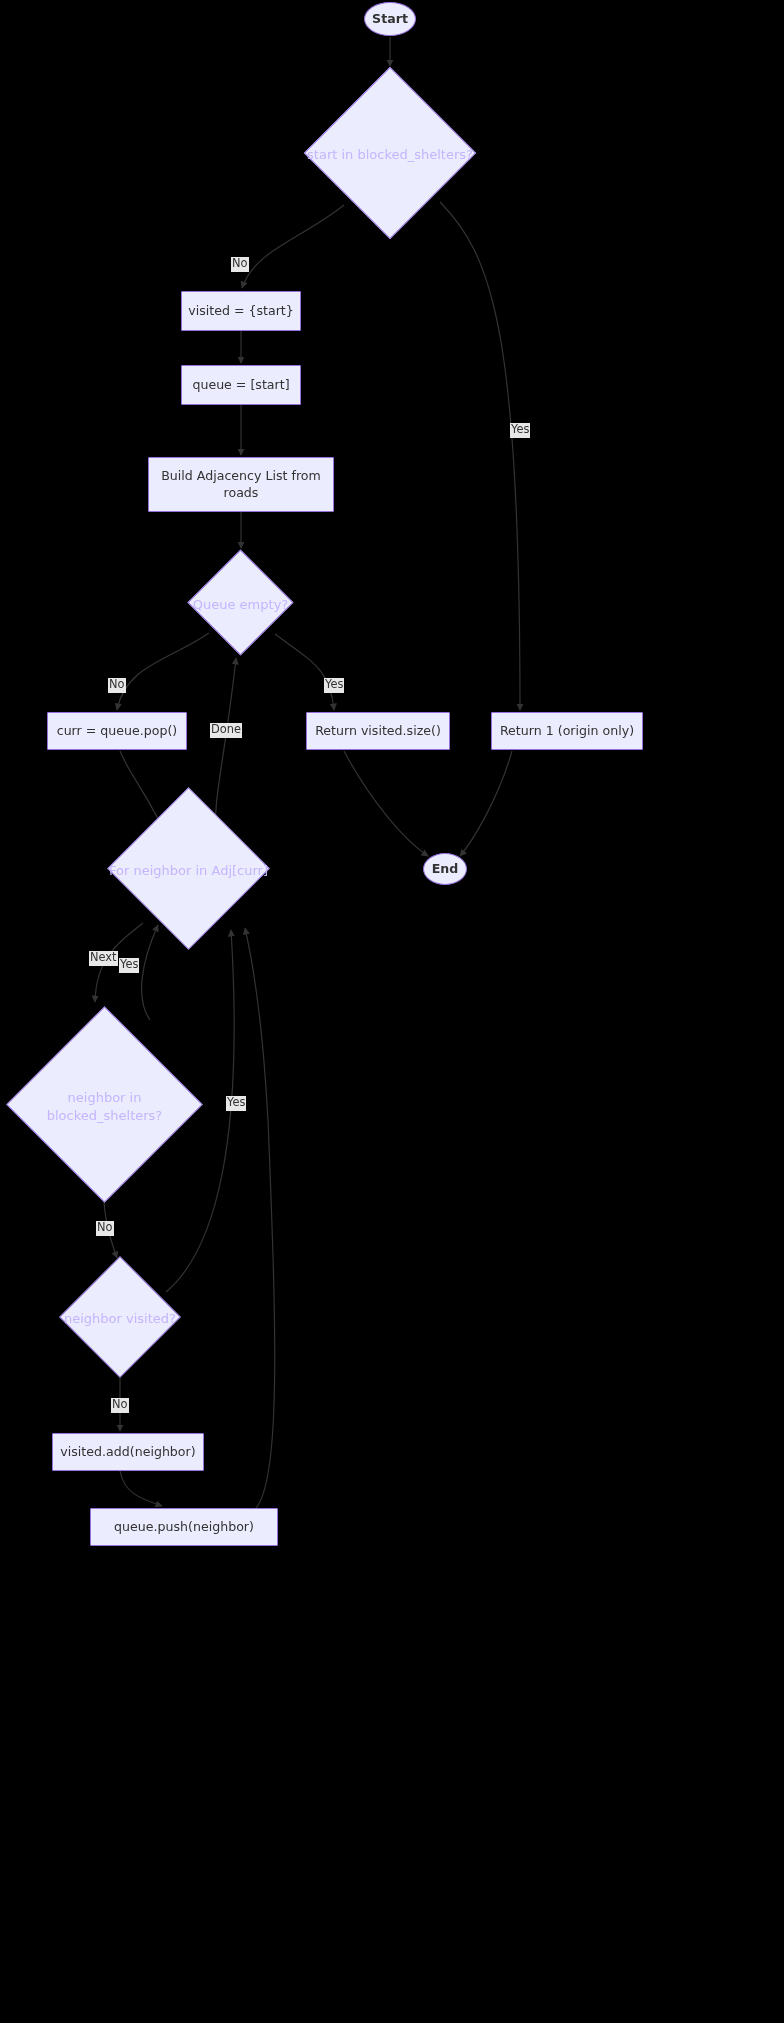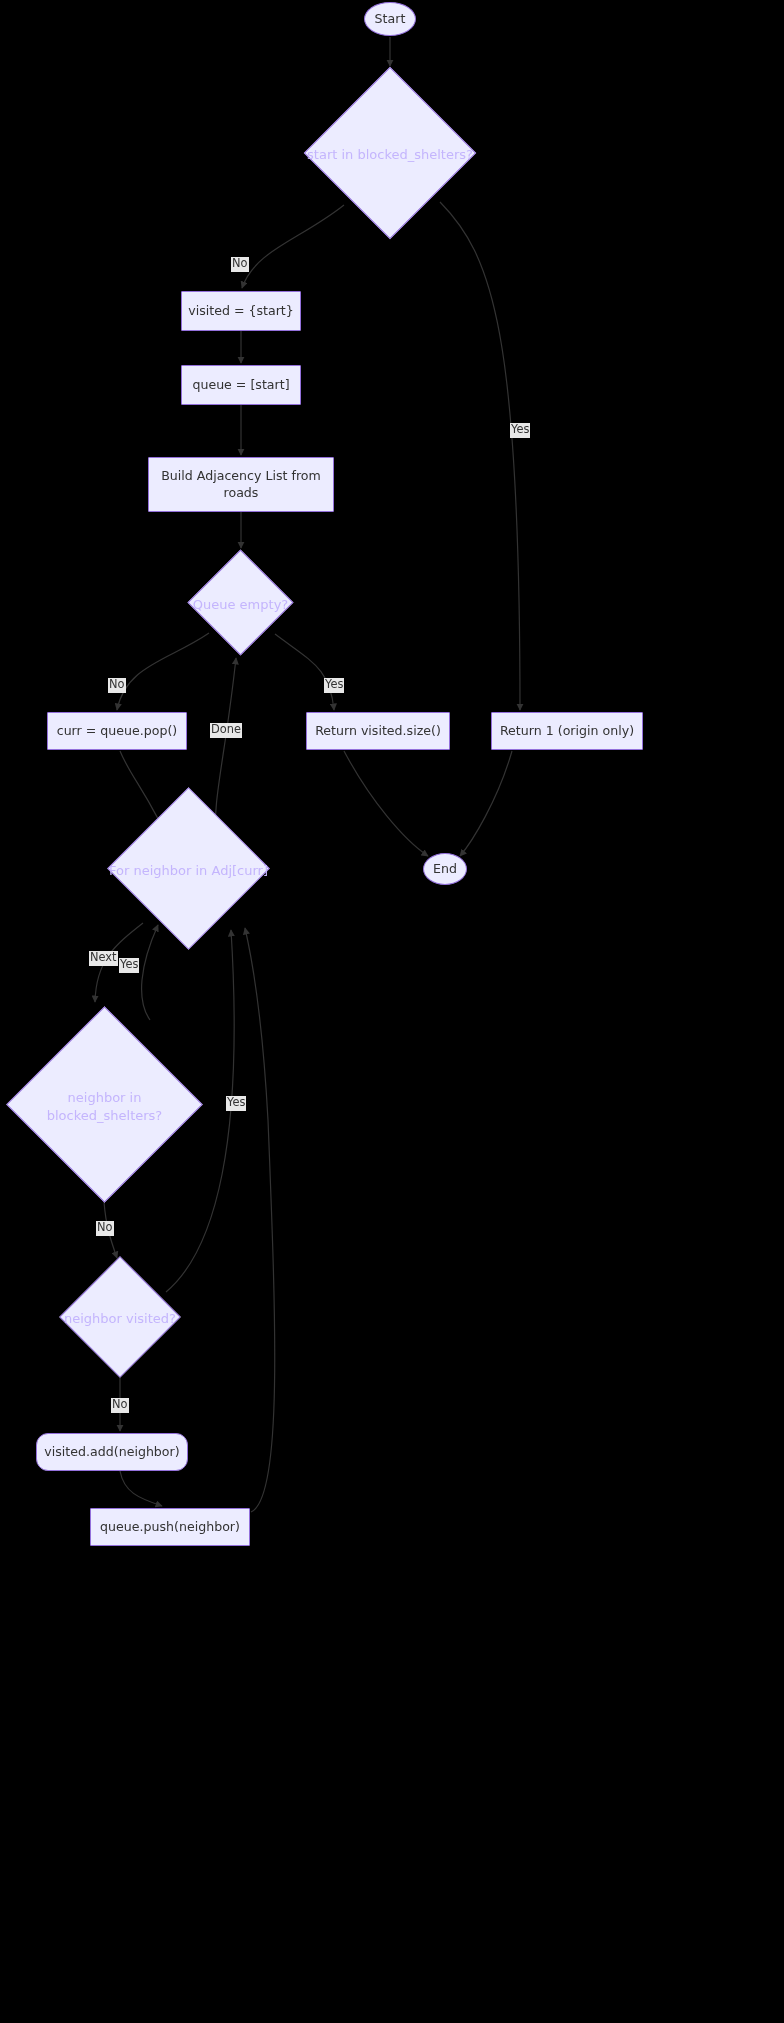--- a/index.html
+++ b/index.html
@@ -39,20 +39,21 @@
   }
   .node-rect {
     background: #ececff;
     border: 1.3px solid #9370db;
     border-radius: 1px;
   }
   .node-stadium {
     background: #ececff;
     border: 1.3px solid #9370db;
     border-radius: 50% / 50%;
+    font-weight: bold;
   }
   .node-diamond-wrap {
     position: absolute;
     z-index: 5;
   }
   .node-diamond-shape {
     position: absolute;
     left: 0;
     top: 0;
     width: 100%;
@@ -195,25 +196,25 @@
   </div>
 
   <div class="node-diamond-wrap" style="left:35px; top:1035px; width:139px; height:139px;">
     <div class="node-diamond-shape"></div>
     <div class="node-diamond-label" style="flex-direction:column;">
       <span>neighbor in</span>
       <span>blocked_shelters?</span>
     </div>
   </div>
 
-  <div class="node node-rect" style="left:36px; top:1433px; width:152px; height:38px;border-radius:12px;">
+  <div class="node node-rect" style="left:52px; top:1433px; width:152px; height:38px;">
     <span>visited.add(neighbor)</span>
   </div>
 
-  <div class="node node-rect" style="left:90px; top:1508px; width:160px; height:38px;">
+  <div class="node node-rect" style="left:90px; top:1508px; width:188px; height:38px;">
     <span>queue.push(neighbor)</span>
   </div>
 
   <div class="edge-label" style="left:231px; top:257px;">
     <span>No</span>
   </div>
 
   <div class="edge-label" style="left:510px; top:423px;">
     <span>Yes</span>
   </div>

